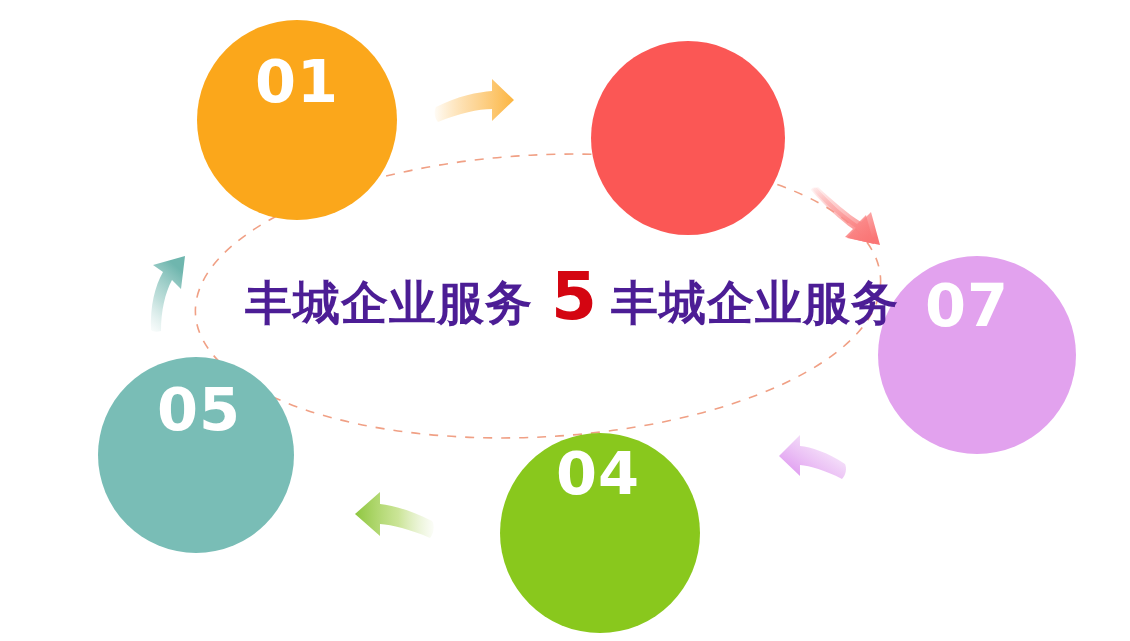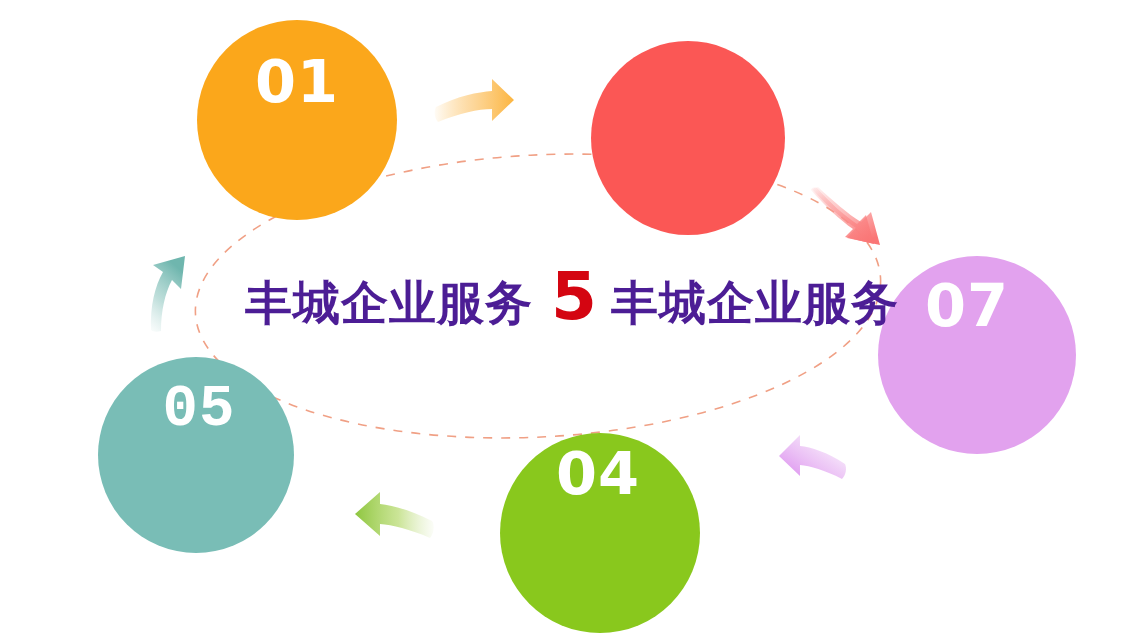--- a/index.html
+++ b/index.html
@@ -146,21 +146,21 @@
 
   <div class="circle" style="left:591px;top:41px;width:194px;height:194px;background:#fb5755;"></div>
 
   <div class="circle" style="left:878px;top:256px;width:198px;height:198px;background:#e2a2ee;"></div>
   <div class="circle-num" style="left:917px;top:276px;width:100px;">07</div>
 
   <div class="circle" style="left:500px;top:433px;width:200px;height:200px;background:#89c81d;"></div>
   <div class="circle-num" style="left:548px;top:444px;width:100px;">04</div>
 
   <div class="circle" style="left:98px;top:357px;width:196px;height:196px;background:#79bdb6;"></div>
-  <div class="circle-num" style="left:149px;top:380px;width:100px;font-family:Liberation Mono, monospace;">05</div>
+  <div class="circle-num" style="left:149px;top:380px;width:100px;">05</div>
 
   <div id="title-wrap">
     <span class="title-cn">丰城企业服务</span>
     <span class="title-num">5</span>
     <span class="title-cn">丰城企业服务</span>
   </div>
 
 </div>
 
 </body></html>

